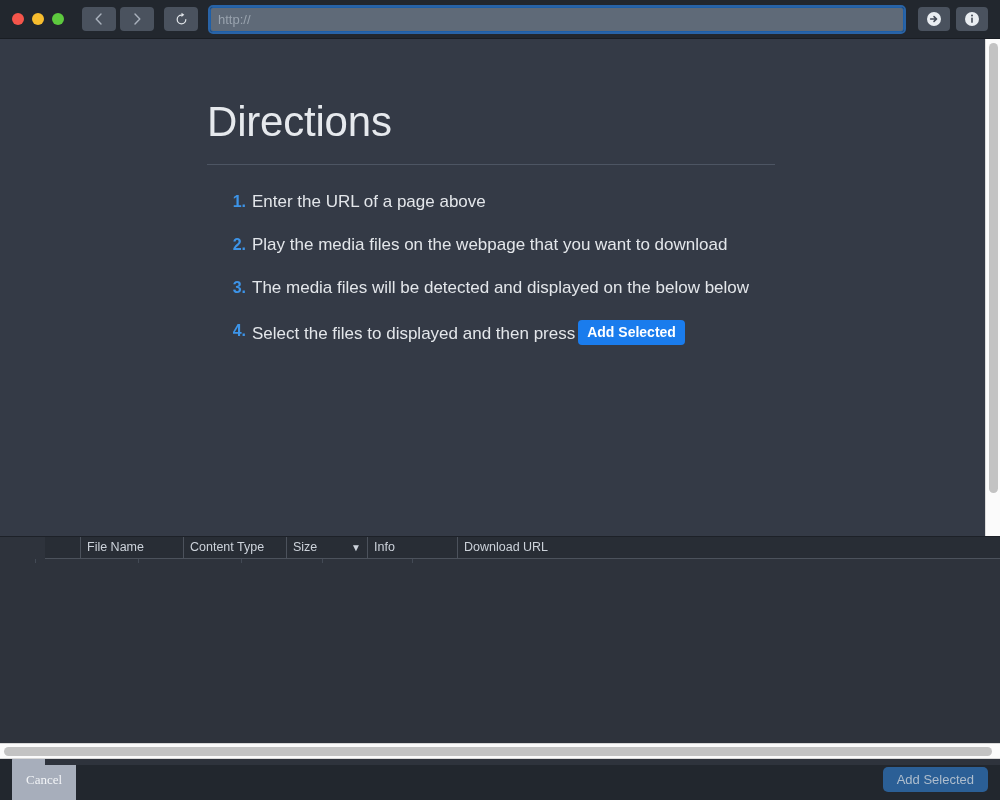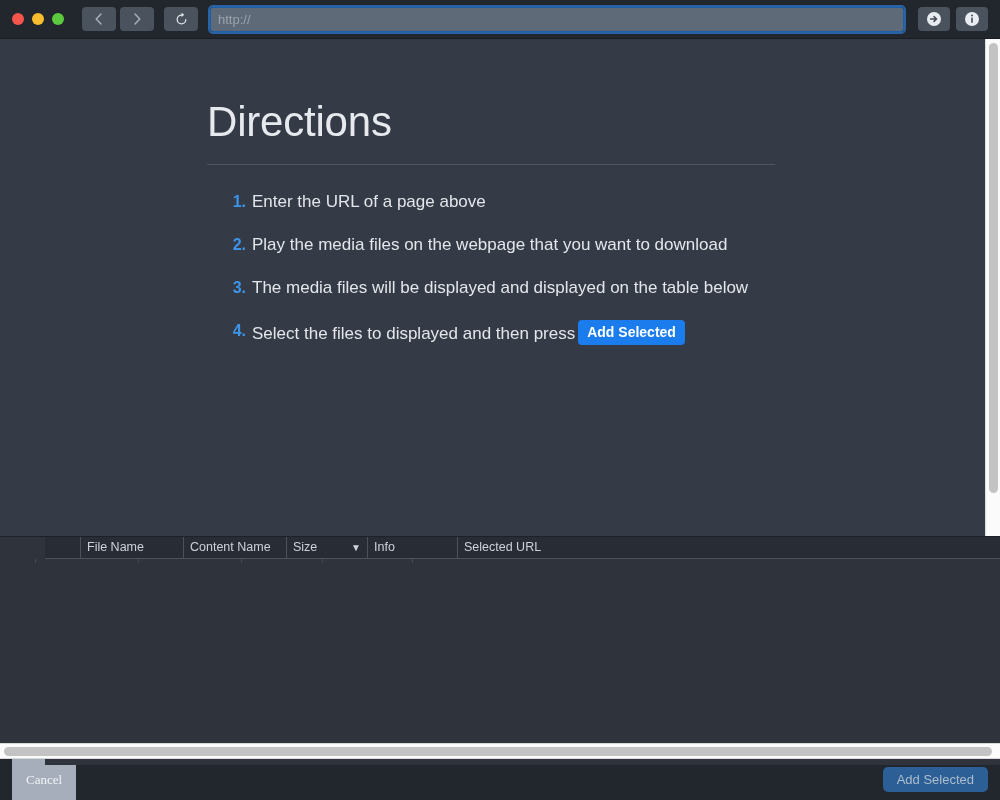--- a/index.html
+++ b/index.html
@@ -369,45 +369,45 @@
         <h1 class="page-title">Directions</h1>
         <hr class="rule">
         <ol class="directions">
           <li>
             <span>Enter the URL of a page above</span>
           </li>
           <li>
             <span>Play the media files on the webpage that you want to download</span>
           </li>
           <li>
-            <span>The media files will be displayed and displayed on the table below</span>
+            <span>The media files will be detected and displayed on the below below</span>
           </li>
           <li>
             <span>Select the files to displayed and then press</span><button class="inline-btn">Add Selected</button>
           </li>
         </ol>
       </div>
     </div>
 
     <div class="vscroll">
       <div class="vthumb"></div>
     </div>
   </div>
 
   <div class="table-area">
     <div class="thead">
       <div class="th first" style="width:36px"></div>
       <div class="th" style="width:103px">File Name</div>
-      <div class="th" style="width:103px">Content Name</div>
+      <div class="th" style="width:103px">Content Type</div>
       <div class="th" style="width:81px">
         <span>Size</span>
         <span class="sort-arrow">▼</span>
       </div>
       <div class="th" style="width:90px">Info</div>
-      <div class="th last" style="flex:1">Selected URL</div>
+      <div class="th last" style="flex:1">Download URL</div>
     </div>
     <div class="colticks">
       <div style="width:36px"></div>
       <div style="width:103px"></div>
       <div style="width:103px"></div>
       <div style="width:81px"></div>
       <div style="width:90px"></div>
       <div style="flex:1"></div>
     </div>
     <div class="tbody"></div>

